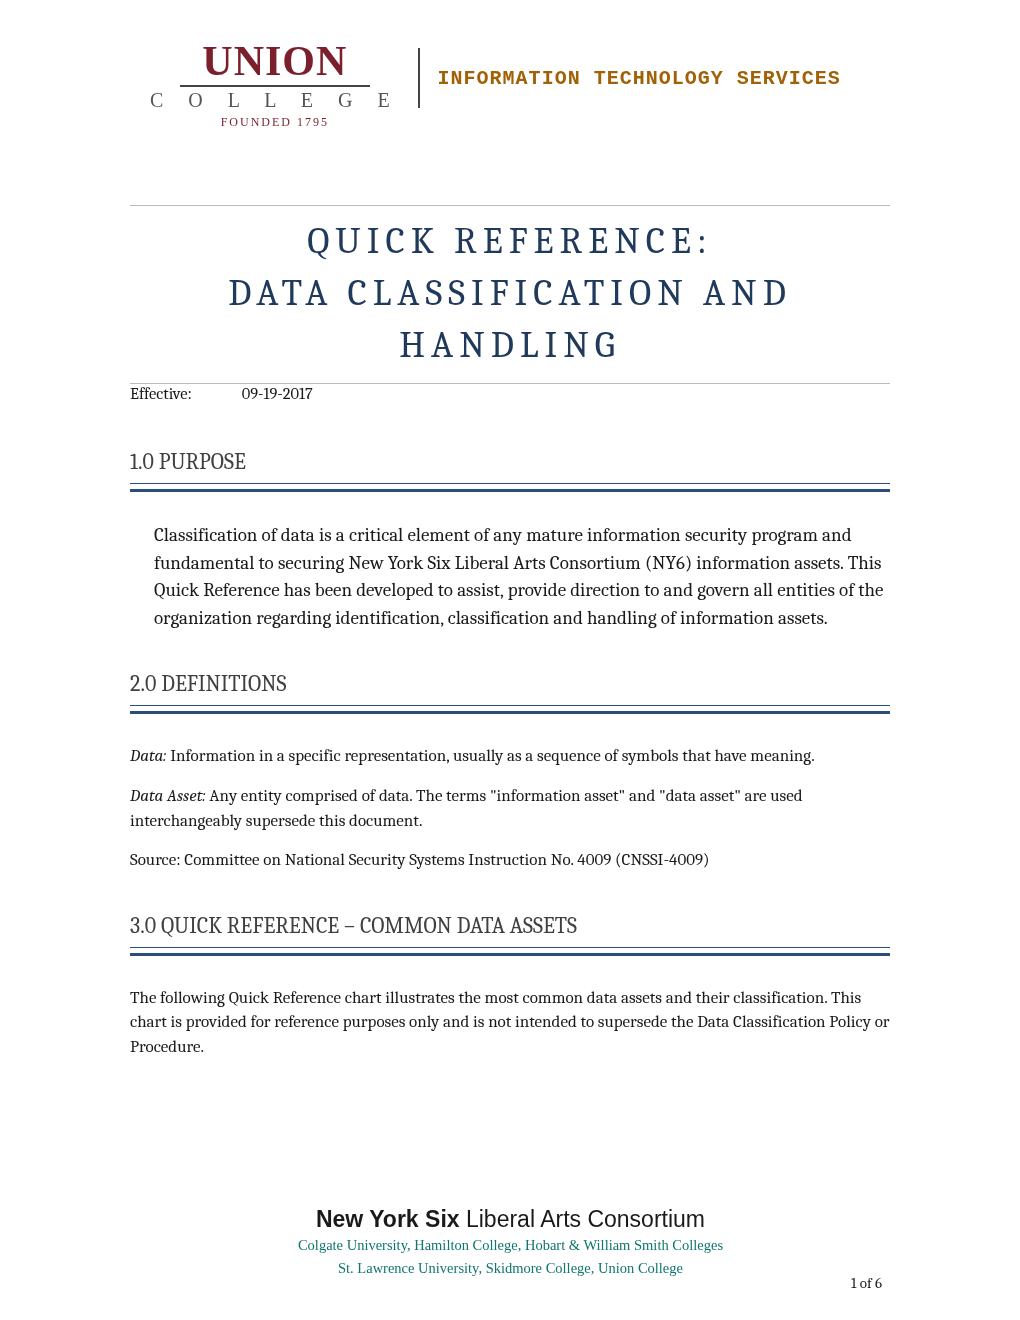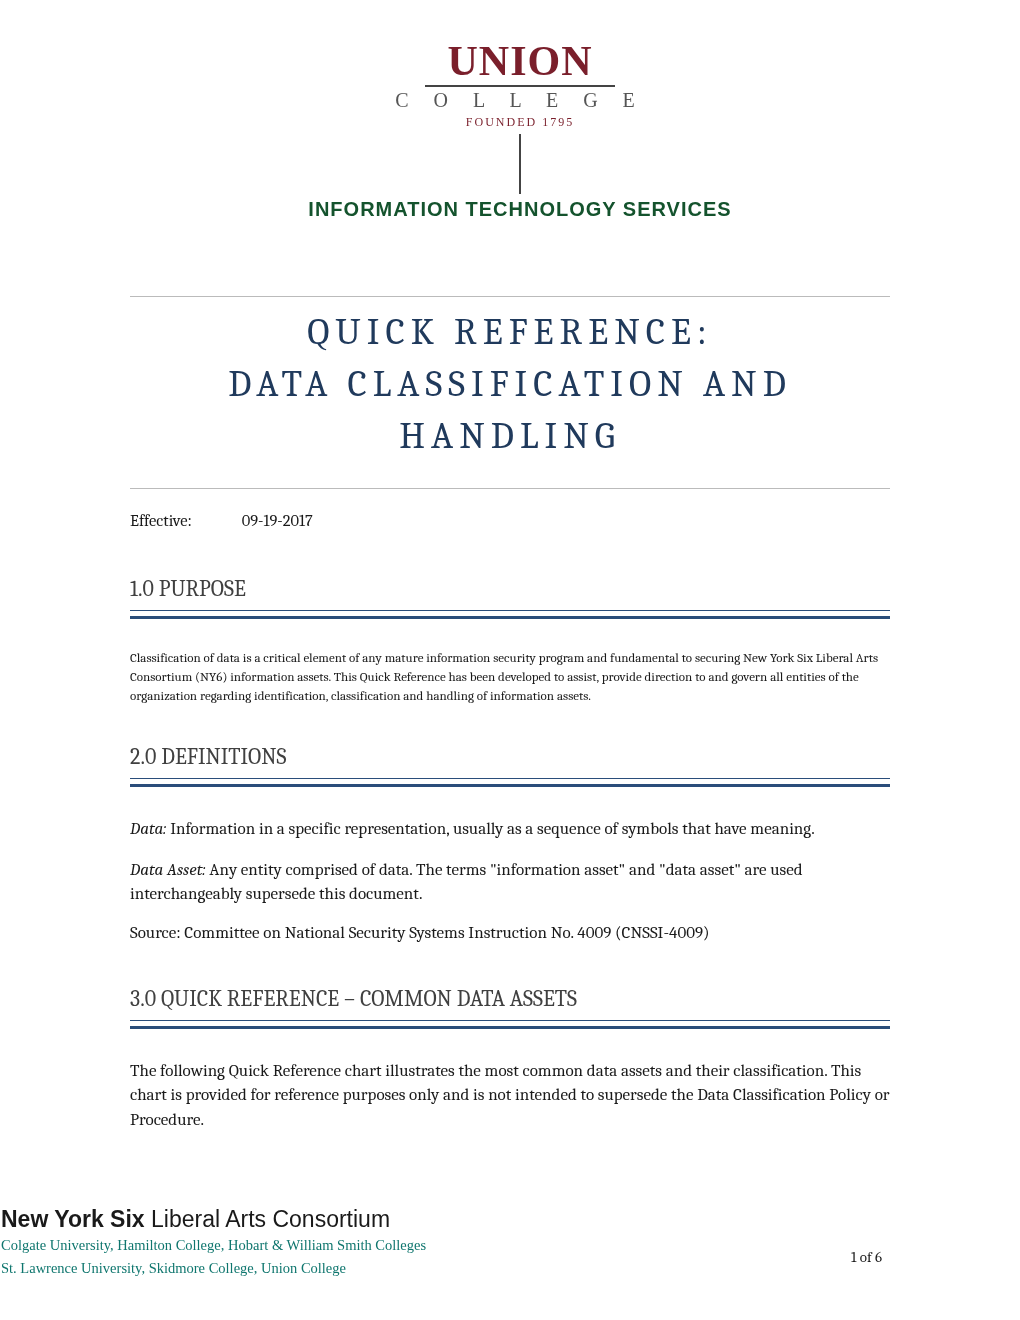--- a/index.html
+++ b/index.html
@@ -1,19 +1,18 @@
 <!DOCTYPE html>
 <html><head>
   <meta charset="utf-8">
   <style>
     * {
       margin: 0;
       padding: 0;
       box-sizing: border-box;
-      flex-direction: column;
     }
     body {
       font-family: Cambria, Georgia, serif;
       background: #ffffff;
       width: 1020px;
       height: 1320px;
       padding: 40px 130px 40px 130px;
       color: #1a1a1a;
       position: relative;
     }
@@ -55,33 +54,32 @@
       color: #7a1f2b;
       margin-top: 4px;
     }
     .logo-divider {
       width: 2px;
       height: 60px;
       background: #444;
       margin-top: -14px;
     }
     .logo-its {
-      font-family: Liberation Sans, sans-serif;
+      font-family: Liberation Mono, monospace;
       font-size: 20px;
       font-weight: bold;
       letter-spacing: 1px;
-      color: #14532d;
+      color: #a16207;
       margin-top: -14px;
     }
     .title-block {
       border-top: 1px solid #bbb;
       border-bottom: 1px solid #bbb;
-      padding: 10px 0 26px 0;
+      padding: 10px 0 12px 0;
       text-align: center;
-      margin-bottom: 22px;
     }
     .title-line {
       font-family: Cambria, Georgia, serif;
       font-size: 37px;
       font-weight: 400;
       letter-spacing: 6px;
       color: #203a5c;
       line-height: 1.4;
     }
     .effective-row {
@@ -100,23 +98,24 @@
     }
     .section-rule {
       border: none;
       border-bottom: 3px solid #2a4d7a;
       border-top: 1px solid #2a4d7a;
       height: 5px;
       margin-bottom: 30px;
       box-sizing: content-box;
     }
     .body-text {
-      font-size: 13px;
+      font-size: 19px;
       line-height: 1.45;
       margin-bottom: 38px;
+      margin-left: 24px;
     }
     .def-block {
       font-size: 17px;
       line-height: 1.45;
       margin-bottom: 16px;
     }
     .def-term {
       font-style: italic;
     }
     .source-line {
@@ -126,39 +125,40 @@
     .section3-body {
       font-size: 17px;
       line-height: 1.45;
       margin-bottom: 20px;
     }
     .footer-block {
       position: absolute;
       bottom: 42px;
       left: 1px;
       right: 0;
+      text-align: center;
     }
     .footer-title {
       font-family: Arial, Helvetica, sans-serif;
       font-size: 23px;
       color: #1a1a1a;
     }
     .footer-title .bold {
       font-weight: bold;
     }
     .footer-colleges {
       font-family: Georgia, serif;
       font-size: 14.5px;
       color: #0f766e;
       line-height: 1.4;
       margin-top: 2px;
     }
     .page-number {
       position: absolute;
-      bottom: 54px;
+      bottom: 28px;
       right: 138px;
       font-size: 15px;
       font-family: Cambria, Georgia, serif;
     }
   </style>
 </head>
 <body>
 
 <div class="header-logo-block">
   <div class="logo-left">

